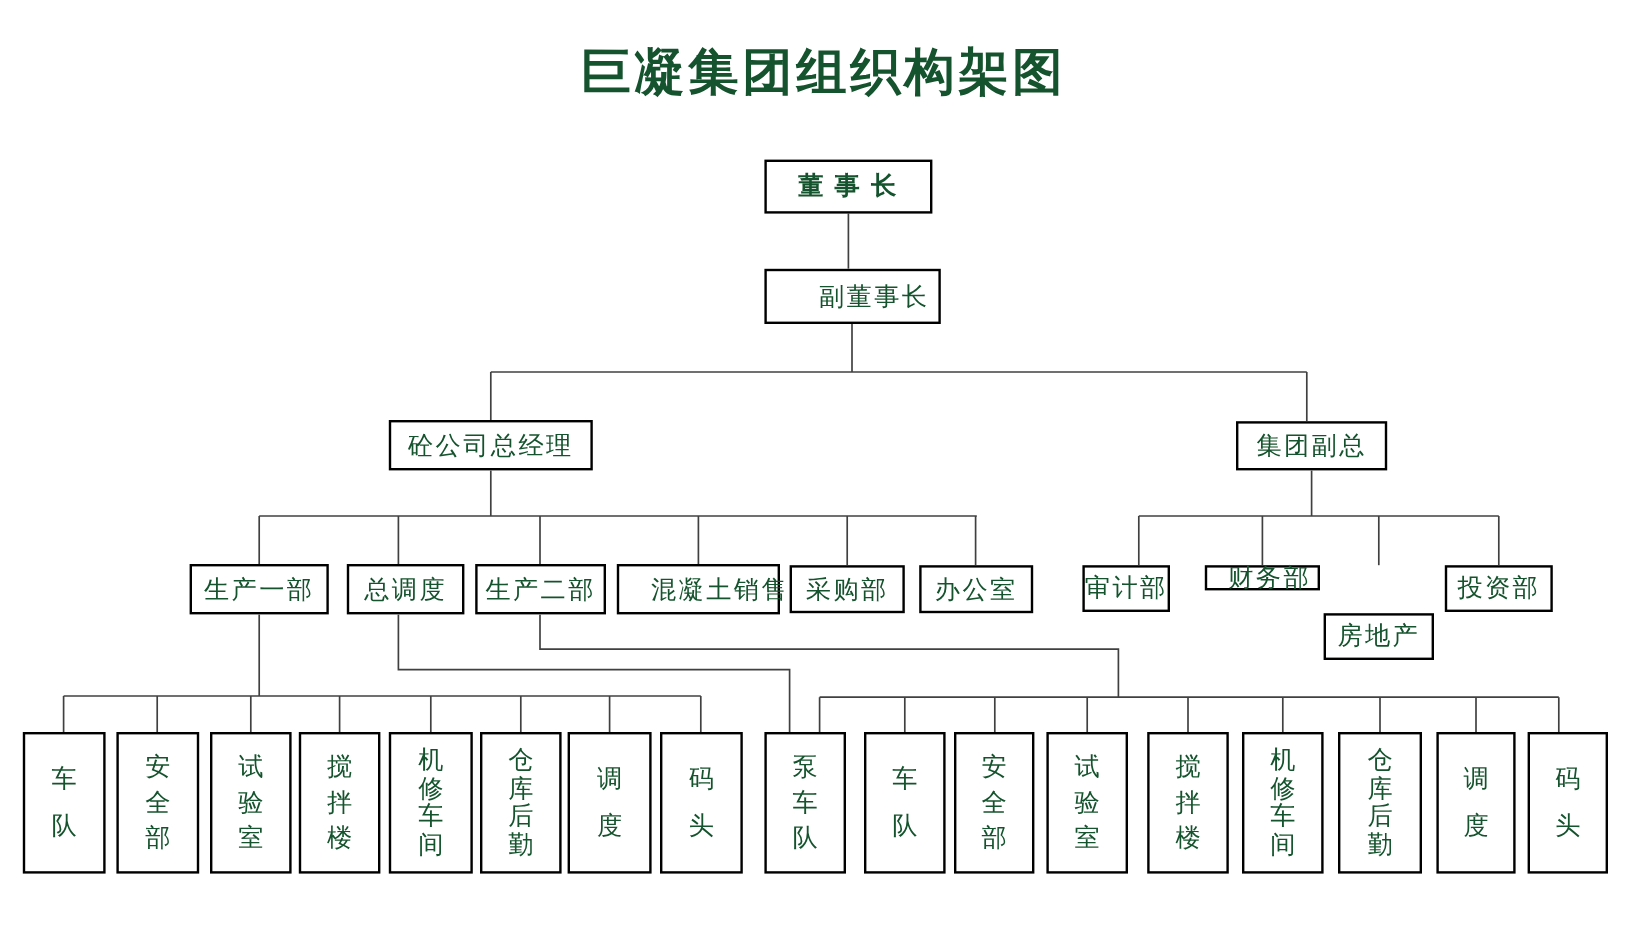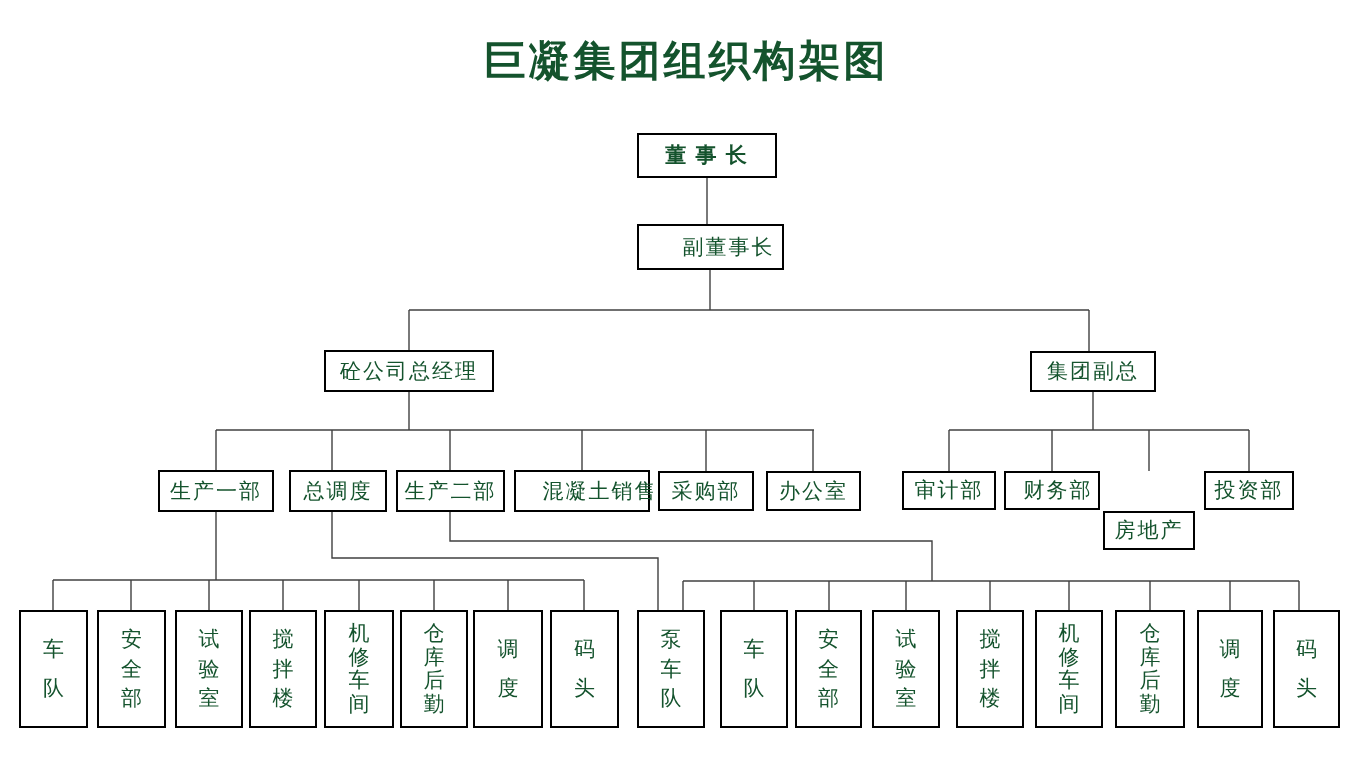--- a/index.html
+++ b/index.html
@@ -76,22 +76,22 @@
 <div class="node" style="left: 637px; top: 133px; width: 140px; height: 45px; border-color: rgb(0, 0, 0); font-weight: bold;">董 事 长</div>
     <div class="node" style="left: 637px; top: 224px; width: 147px; height: 46px; border-color: rgb(0, 0, 0); padding-left: 36px;">副董事长</div>
     <div class="node" style="left: 324px; top: 350px; width: 170px; height: 42px; border-color: rgb(0, 0, 0);">砼公司总经理</div>
     <div class="node" style="left: 1030px; top: 351px; width: 126px; height: 41px; border-color: rgb(0, 0, 0);">集团副总</div>
     <div class="node" style="left: 158px; top: 470px; width: 116px; height: 42px; border-color: rgb(0, 0, 0);">生产一部</div>
     <div class="node" style="left: 289px; top: 470px; width: 98px; height: 42px; border-color: rgb(0, 0, 0);">总调度</div>
     <div class="node" style="left: 396px; top: 470px; width: 109px; height: 42px; border-color: rgb(0, 0, 0);">生产二部</div>
     <div class="node" style="left: 514px; top: 470px; width: 136px; height: 42px; border-color: rgb(0, 0, 0); padding-left: 36px;">混凝土销售</div>
     <div class="node" style="left: 658px; top: 471px; width: 96px; height: 40px; border-color: rgb(0, 0, 0);">采购部</div>
     <div class="node" style="left: 766px; top: 471px; width: 95px; height: 40px; border-color: rgb(0, 0, 0);">办公室</div>
-    <div class="node" style="left: 902px; top: 471px; width: 94px; height: 39px; border-color: rgb(0, 0, 0); text-align: center;">审计部</div>
-    <div class="node" style="left: 1004px; top: 471px; width: 96px; height: 39px; border-color: rgb(0, 0, 0); padding-left: 12px;">财务部</div>
+    <div class="node" style="left: 902px; top: 471px; width: 73px; height: 39px; border-color: rgb(0, 0, 0); text-align: center;">审计部</div>
+    <div class="node" style="left: 1004px; top: 471px; width: 96px; height: 21px; border-color: rgb(0, 0, 0); padding-left: 12px;">财务部</div>
     <div class="node" style="left: 1103px; top: 471px; width: 92px; height: 39px; border-color: rgb(0, 0, 0); margin-top: 40px;">房地产</div>
     <div class="node" style="left: 1204px; top: 471px; width: 90px; height: 39px; border-color: rgb(0, 0, 0);">投资部</div>
     <div class="node v" style="left: 19px; top: 610px; width: 69px; height: 118px; border-color: rgb(0, 0, 0);">
       <span>车</span>
       <span>队</span>
     </div>
     <div class="node v" style="left: 97px; top: 610px; width: 69px; height: 118px; border-color: rgb(0, 0, 0);">
       <span>安</span>
       <span>全</span>
       <span>部</span>

